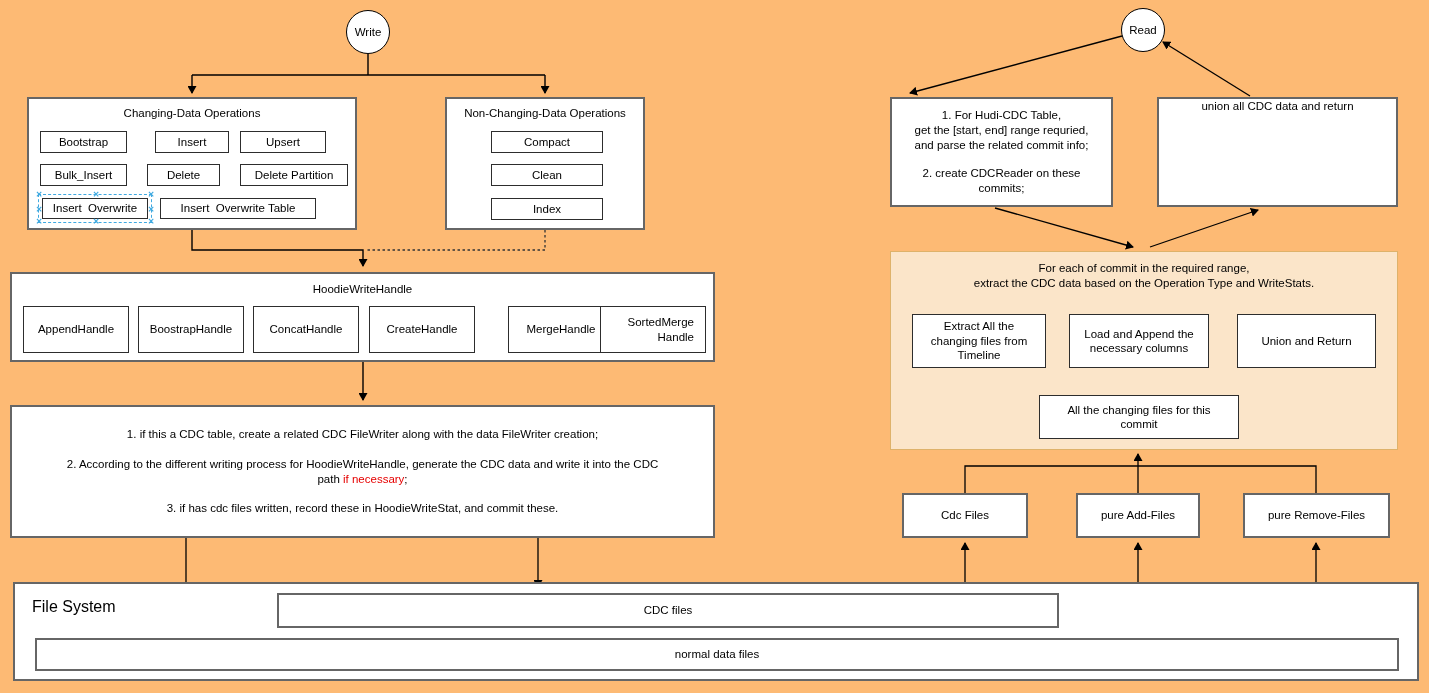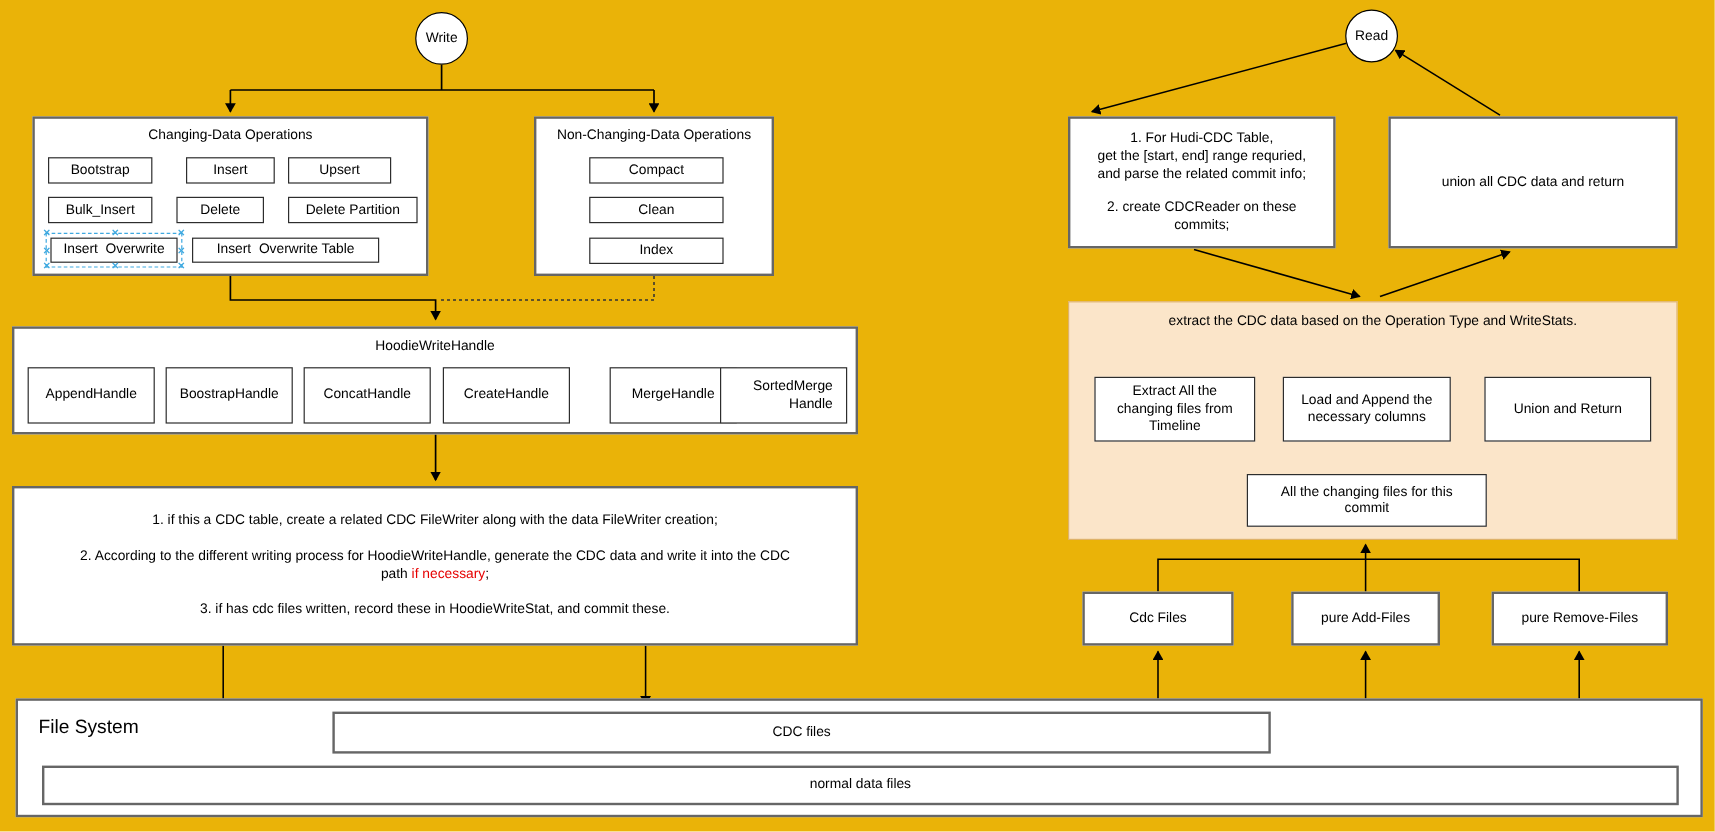--- a/index.html
+++ b/index.html
@@ -1,17 +1,17 @@
 <!DOCTYPE html>
 <html><head>
 <meta charset="utf-8">
 <style>
   html,body{margin:0;padding:0;background:#ffffff;}
   #canvas{
-    position:relative;width:1429px;height:693px;background:#eab308;
+    position:relative;width:1429px;height:693px;background:#fdba74;
     font-family:"Liberation Sans",sans-serif;color:#000;overflow:hidden;
   }
   .abs{position:absolute;box-sizing:border-box;}
   .gbox{border:2px solid #666;background:#fff;}
   .sbox{border:1px solid #2d2d2d;background:#fff;display:flex;align-items:center;justify-content:center;text-align:center;font-size:11.5px;line-height:1.25;}
   .btn{white-space:pre;}
   .title{font-size:11.5px;text-align:center;}
   .notetext{font-size:11.5px;text-align:center;line-height:1.3;}
   .circle{border:1px solid #000;border-radius:50%;background:#fff;display:flex;align-items:center;justify-content:center;font-size:11.5px;}
   .orange{background:#fbe5c9;border:1px solid #deb26a;}
@@ -140,26 +140,27 @@
 
   <div class="abs gbox notetext" style="left:890px;top:97px;width:223px;height:110px;display:flex;flex-direction:column;justify-content:center;">
     <div>1. For Hudi-CDC Table,</div>
     <div>get the [start, end] range requried,</div>
     <div>and parse the related commit info;</div>
     <div style="height:14px;"></div>
     <div>2. create CDCReader on these</div>
     <div>commits;</div>
   </div>
 
-  <div class="abs gbox notetext" style="left:1157px;top:97px;width:241px;height:110px;display:flex;align-items:center;justify-content:center;">
+  <div class="abs gbox notetext" style="left:1157px;top:97px;width:241px;height:110px;display:flex;align-items:flex-start;justify-content:center;">
     <span>union all CDC data and return</span>
   </div>
 
   <div class="abs orange" style="left:890px;top:251px;width:508px;height:199px;">
     <div class="notetext" style="margin-top:9px;">
+      <div>For each of commit in the required range,</div>
       <div>extract the CDC data based on the Operation Type and WriteStats.</div>
     </div>
     <div class="abs sbox" style="left:21px;top:62px;width:134px;height:54px;">
         <span style="display:block;width:120px;">Extract All the changing files from Timeline</span>
       </div>
     <div class="abs sbox" style="left:178px;top:62px;width:140px;height:54px;">
         <span style="display:block;width:130px;">Load and Append the necessary columns</span>
       </div>
     <div class="abs sbox" style="left:346px;top:62px;width:139px;height:54px;">
         <span>Union and Return</span>

